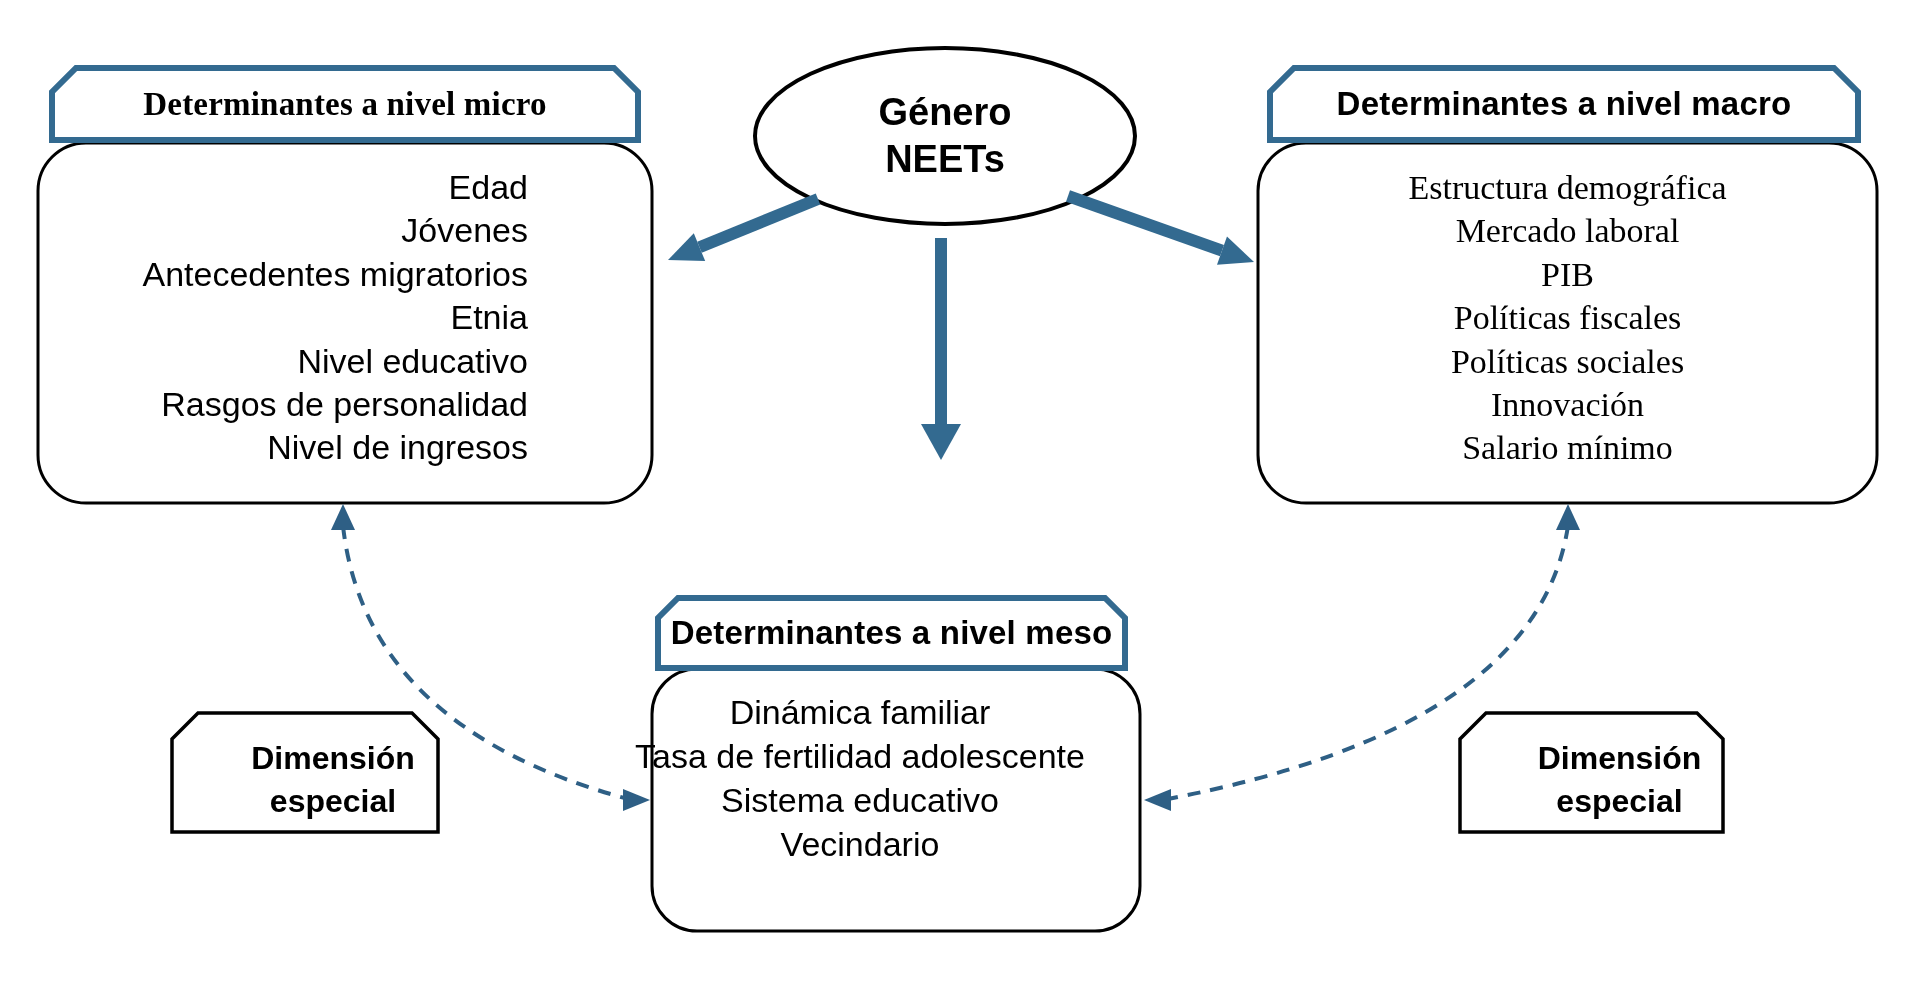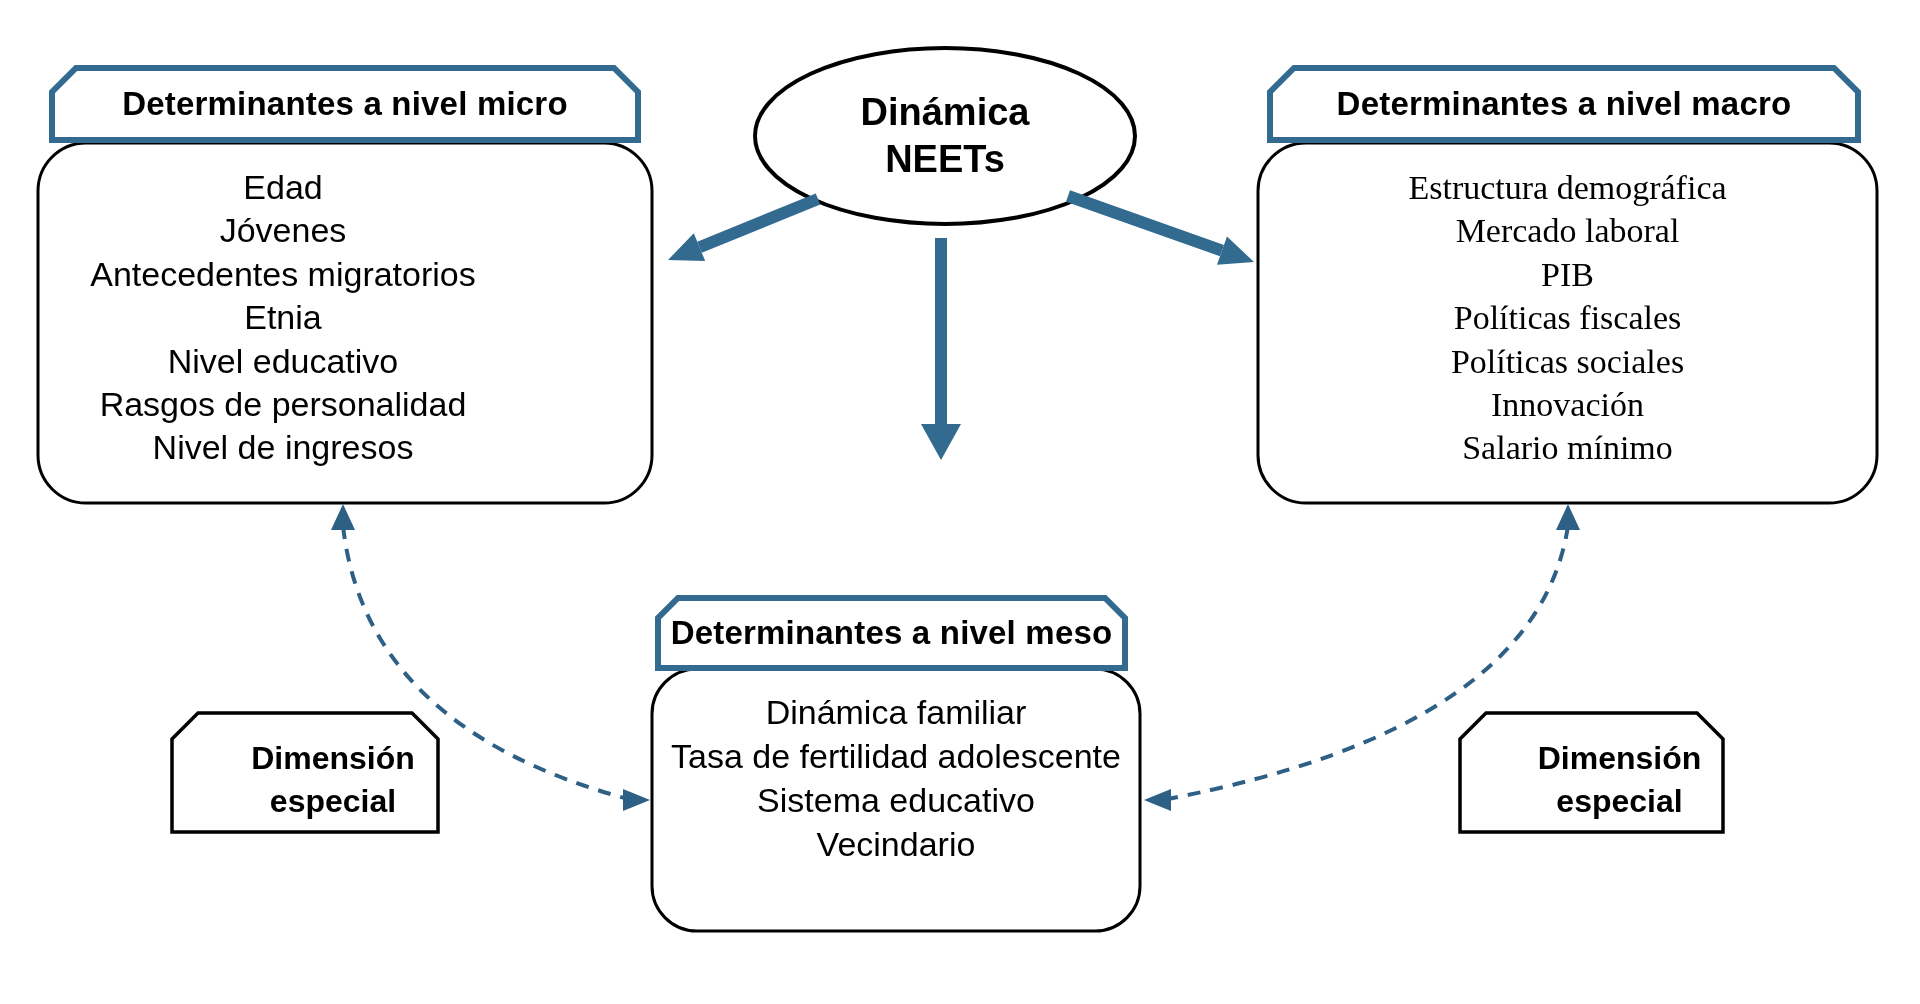--- a/index.html
+++ b/index.html
@@ -71,26 +71,26 @@
 
     <polygon points="76,68 614,68 638,92 638,140 52,140 52,92" fill="#ffffff" class="stroke-accent" stroke-width="6"></polygon>
     <polygon points="1294,68 1834,68 1858,92 1858,140 1270,140 1270,92" fill="#ffffff" class="stroke-accent" stroke-width="6"></polygon>
     <polygon points="678,598 1105,598 1125,618 1125,668 658,668 658,618" fill="#ffffff" class="stroke-accent" stroke-width="6"></polygon>
 
     <polygon points="198,713 412,713 438,739 438,832 172,832 172,739" fill="#ffffff" class="stroke-black" stroke-width="3.5"></polygon>
     <polygon points="1486,713 1697,713 1723,739 1723,832 1460,832 1460,739" fill="#ffffff" class="stroke-black" stroke-width="3.5"></polygon>
   </svg>
 
   <div class="txt ellipse-label" style="left:755px;top:89px;width:380px;">
-    <div>Dinámica</div>
+    <div>Género</div>
     <div>NEETs</div>
   </div>
 
-  <div class="txt hdr" style="left:52px;top:68px;width:586px;height:72px;">Determinantes a nivel micro</div>
-  <div class="txt list" style="left:38px;top:166px;width:490px;">
+  <div class="txt hdr" style="left:52px;top:68px;width:586px;height:72px;font-family:Liberation Serif, serif;">Determinantes a nivel micro</div>
+  <div class="txt list" style="left:38px;top:166px;width:490px;text-align:right;">
     <div>Edad</div>
     <div>Jóvenes</div>
     <div>Antecedentes migratorios</div>
     <div>Etnia</div>
     <div>Nivel educativo</div>
     <div>Rasgos de personalidad</div>
     <div>Nivel de ingresos</div>
   </div>
 
   <div class="txt hdr" style="left:1270px;top:68px;width:588px;height:72px;">Determinantes a nivel macro</div>
@@ -98,21 +98,21 @@
     <div>Estructura demográfica</div>
     <div>Mercado laboral</div>
     <div>PIB</div>
     <div>Políticas fiscales</div>
     <div>Políticas sociales</div>
     <div>Innovación</div>
     <div>Salario mínimo</div>
   </div>
 
   <div class="txt hdr" style="left:658px;top:598px;width:467px;height:70px;">Determinantes a nivel meso</div>
-  <div class="txt list-meso" style="left:652px;top:690px;width:488px;">
+  <div class="txt list-meso" style="left:616px;top:690px;width:488px;">
     <div>Dinámica familiar</div>
     <div>Tasa de fertilidad adolescente</div>
     <div>Sistema educativo</div>
     <div>Vecindario</div>
   </div>
 
   <div class="txt dim-label" style="left:172px;top:737px;width:266px;">
     <div>Dimensión</div>
     <div>especial</div>
   </div>

